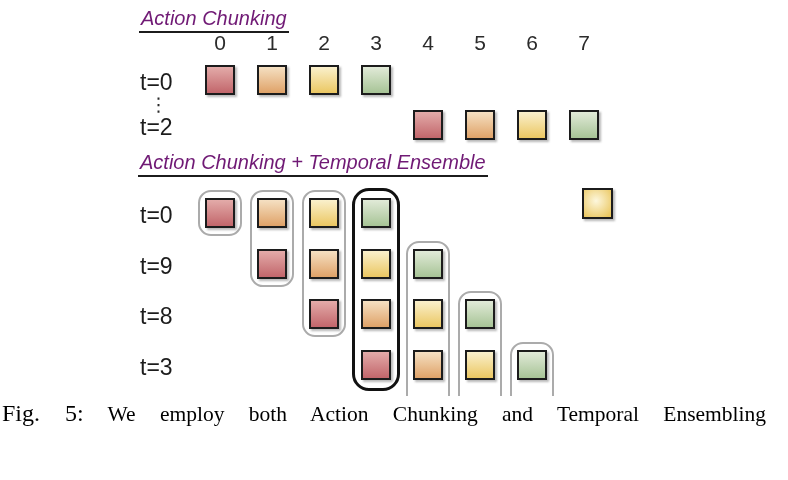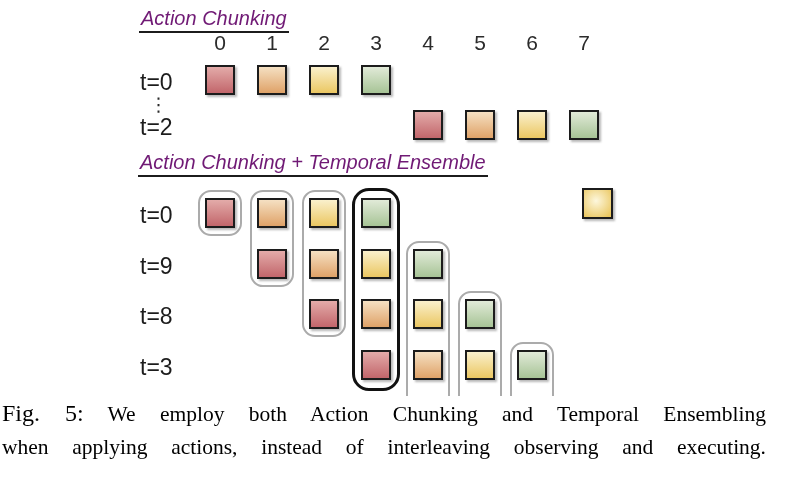--- a/index.html
+++ b/index.html
@@ -90,17 +90,14 @@
 
 
     <div id="result-square" class="sq" style="left: 582px; top: 188px; width: 31px; height: 31px; background: radial-gradient(circle at 45% 40%, rgb(253, 247, 221) 0%, rgb(234, 198, 94) 90%);"></div>
   </div>
 
   <div id="caption">
     <div class="cap-line">
       <span class="cap-prefix">Fig. 5:</span>
       <span>We employ both Action Chunking and Temporal Ensembling</span>
     </div>
-    <div class="cap-line">
-      <span>when applying actions, instead of interleaving observing and executing.</span>
-    </div>
   </div>
 </div>
 
 </body></html>

